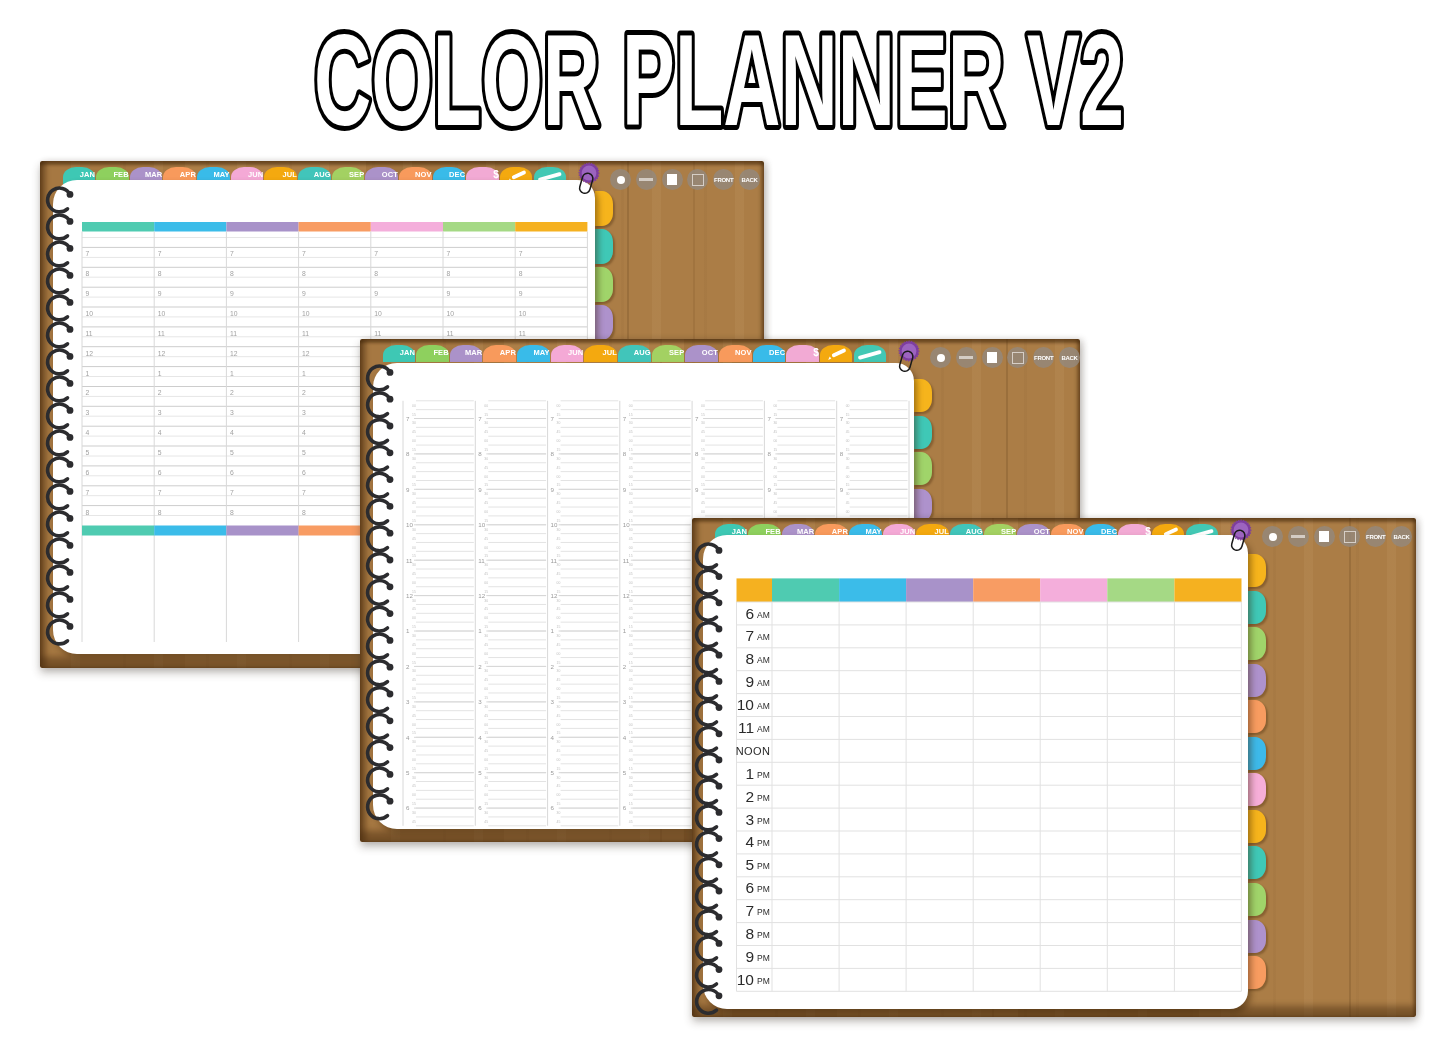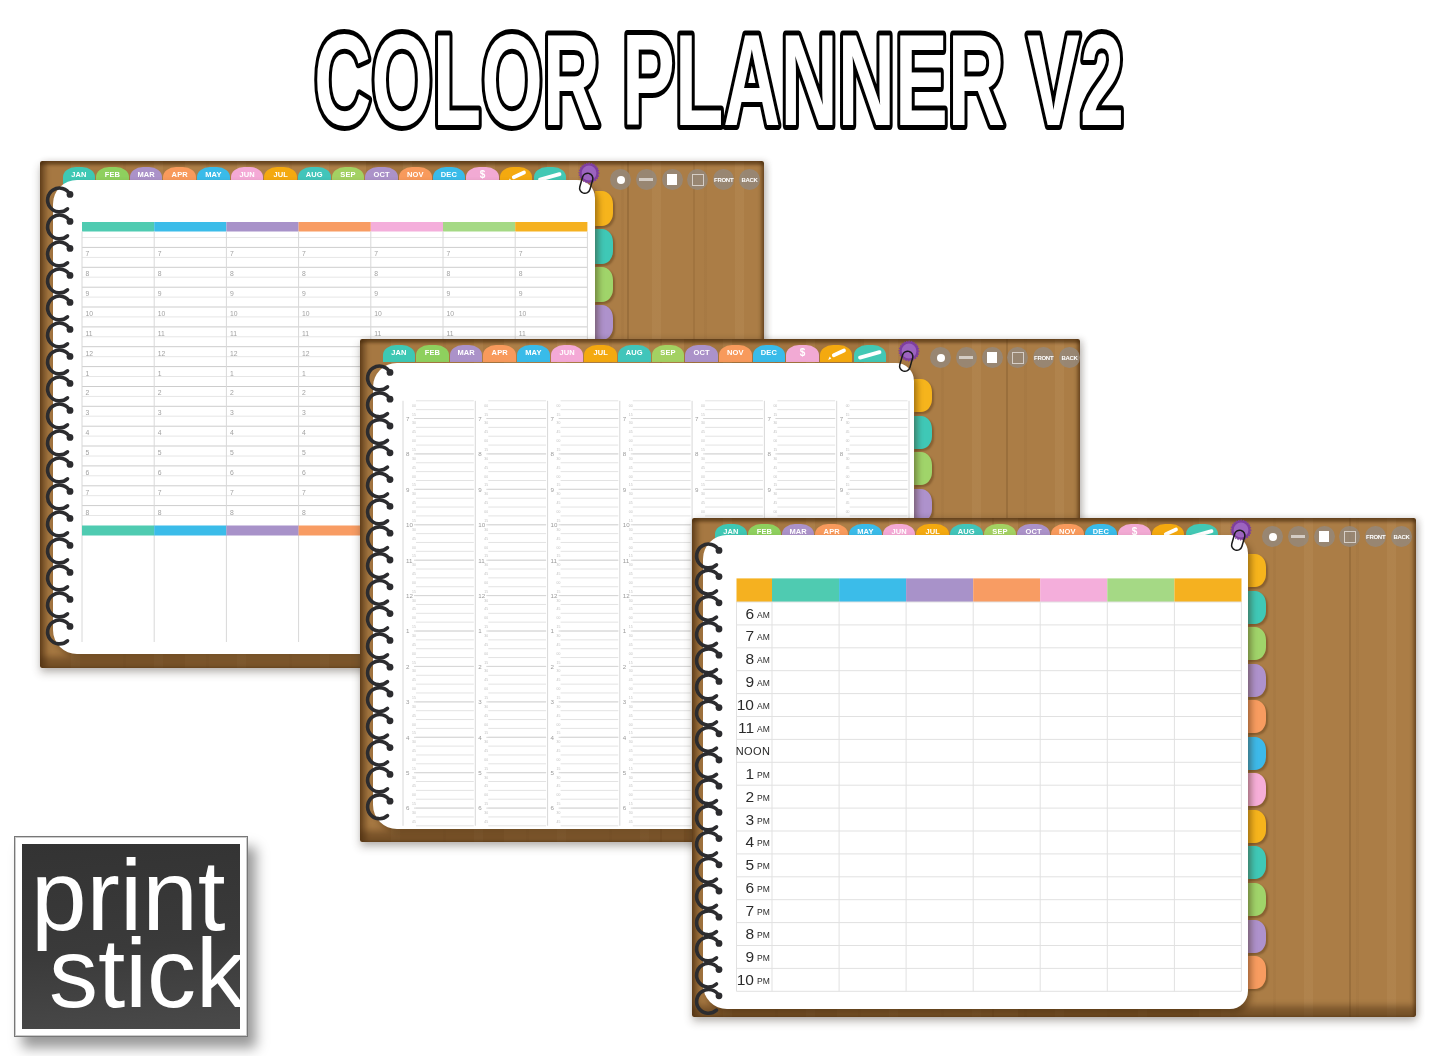--- a/index.html
+++ b/index.html
@@ -11,21 +11,21 @@
      rgba(255,228,182,.06) 31px 40px, rgba(0,0,0,0) 40px 83px),
   linear-gradient(90deg,#a67842 0 20%, #ad7f48 20% 45%, #a3753f 45% 70%, #ab7d46 70% 100%);
  box-shadow: inset 0 -11px 6px rgba(58,32,6,.42), inset 6px 0 5px rgba(58,32,6,.40),
    inset -3px 0 3px rgba(58,32,6,.30), inset 0 4px 3px rgba(58,32,6,.45),
    0 5px 8px rgba(60,50,40,.30), 3px 0 6px rgba(60,50,40,.18);
 }
 .seam{position:absolute;top:0;bottom:0;width:2px;background:rgba(74,43,12,.17)}
 .page{position:absolute;background:#fff;border-radius:24px 18px 18px 24px;
  box-shadow:3px 4px 6px rgba(56,30,4,.45);overflow:hidden}
 .tab{position:absolute;border-radius:13px 13px 0 0/10px 10px 0 0;color:#fff;
- font-size:7.5px;font-weight:bold;text-align:center;line-height:15px;letter-spacing:.1px}
+ font-size:7.5px;font-weight:bold;text-align:right;line-height:15px;letter-spacing:.1px}
 .stab{position:absolute;border-radius:0 11px 11px 0/0 13px 13px 0;box-shadow:1.5px 2px 2px rgba(56,30,4,.3)}
 .ringwrap,.pinwrap,.btnrow,.tabrow,.siderow{position:absolute;left:0;top:0;width:100%;height:100%;pointer-events:none}
 .btn{position:absolute;border-radius:50%;background:rgba(148,137,124,.82);
  display:flex;align-items:center;justify-content:center;color:#fff;font-weight:bold}
 .btxt{font-size:6px;letter-spacing:-.3px}
 .ic-dot{width:8px;height:8px;border-radius:50%;background:#fff;display:block}
 .ic-dash{width:14px;height:2.5px;background:rgba(255,255,255,.58);display:block}
 .ic-sq{width:10.5px;height:10.5px;background:#fff;display:block}
 .ic-osq{width:12px;height:12px;border:1.6px solid rgba(255,255,255,.6);display:block}
 .logo{position:absolute;left:14px;top:836px;width:234px;height:201px;background:#fff;
@@ -1425,18 +1425,13 @@
           <span class="ic-sq"></span>
         </div>
         <div class="btn" style="left:647.4px;top:8.0px;width:21px;height:21px">
           <span class="ic-osq"></span>
         </div>
         <div class="btn btxt" style="left:673.2px;top:8.0px;width:21px;height:21px">FRONT</div>
         <div class="btn btxt" style="left:699.0px;top:8.0px;width:21px;height:21px">BACK</div>
       </div>
     </div>
 
-<div class="logo">
-      <div class="logo-in"></div>
-      <div class="logo-t" style="left:16px;top:8px;font-size:100px;letter-spacing:0">print</div>
-      <div class="logo-t" style="left:34px;top:87px;font-size:98px;letter-spacing:0">stick</div>
-    </div>
 </div>
 
 </body></html>

